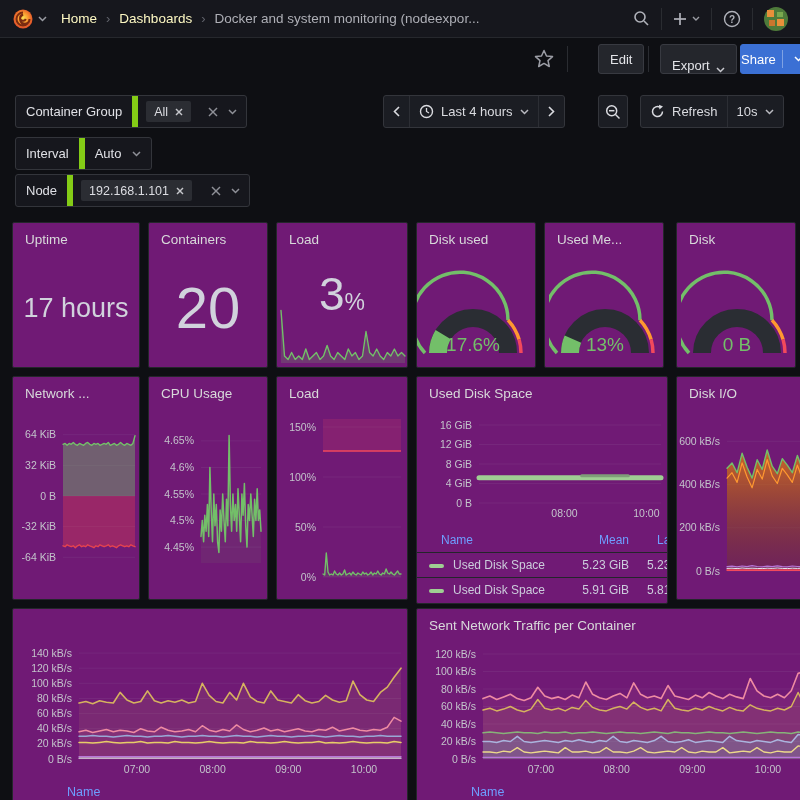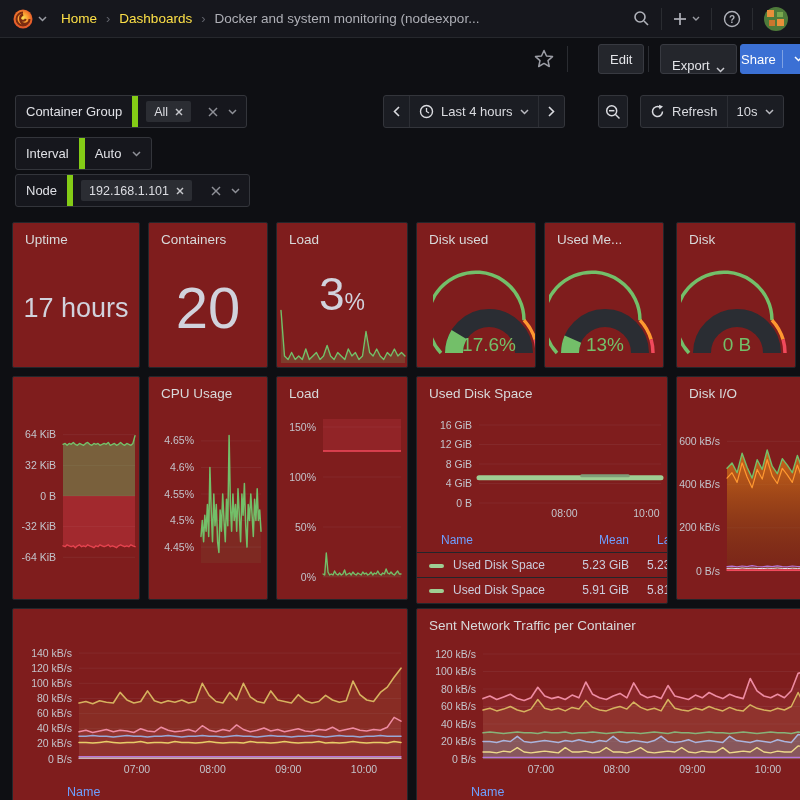--- a/index.html
+++ b/index.html
@@ -1,21 +1,21 @@
 <!DOCTYPE html>
 <html><head>
 <meta charset="utf-8">
 <style>
   * { margin:0; padding:0; box-sizing:border-box; }
   html,body { width:800px; height:800px; }
   body { position:relative; overflow:hidden; background:#0e0f13; font-family:"Liberation Sans",sans-serif; color:#ccccdc; }
   svg { display:block; }
   
   #nav { position:absolute; left:0; top:0; width:800px; height:38px; background:#16171d; border-bottom:1px solid #26282d; display:flex; align-items:center; padding:0 12px; }
-  .crumb { font-size:13.5px; font-weight:500; color:#fde047; white-space:nowrap; }
+  .crumb { font-size:13.5px; font-weight:500; color:#fef9c3; white-space:nowrap; }
   .crumb.current { color:#aeafb6; font-weight:400; max-width:310px; overflow:hidden; text-overflow:ellipsis; }
   .crumbsep { color:#62646c; margin:0 9px; font-size:13px; }
   .navright { margin-left:auto; display:flex; align-items:center; }
   .navdiv { width:1px; height:22px; background:#2a2c31; margin:0 11px; }
   .icbtn { display:flex; align-items:center; justify-content:center; color:#b0b2ba; cursor:pointer; }
   
   #toolbar { position:absolute; left:0; top:38px; width:800px; height:42px; display:flex; align-items:center; }
   .tooldiv { position:absolute; width:1px; height:26px; background:#2a2c31; top:8px; }
   .btn { position:absolute; top:6px; height:30px; display:flex; align-items:center; justify-content:center; gap:6px; background:#24262c; border:1px solid #383a41; border-radius:3px; font-size:13px; font-weight:500; color:#e3e4e8; padding:0 11px; cursor:pointer; }
   .btn.primary { background:#3b70d4; border-color:#3b70d4; color:#fff; }
@@ -23,21 +23,21 @@
   .fbox { position:absolute; display:flex; align-items:stretch; border:1px solid #33353b; border-radius:3px; background:#16171d; height:33px; }
   .fseg { display:flex; align-items:center; padding:0 10px; font-size:13px; font-weight:500; color:#e0e1e6; }
   .fseg.lab { border-right:6px solid #84cc16; }
   .chip { display:flex; align-items:center; gap:7px; background:#2b2d33; border-radius:2px; margin:5px 4px 5px 8px; padding:0 8px; font-size:12.5px; color:#dcdde2; cursor:pointer; }
   .fic { display:flex; align-items:center; color:#8e9097; padding:0 5px; cursor:pointer; }
   
   .tgrp { position:absolute; top:95px; height:33px; display:flex; align-items:stretch; border:1px solid #33353b; border-radius:3px; background:#1b1d23; }
   .tseg { display:flex; align-items:center; gap:7px; padding:0 9px; font-size:13px; font-weight:500; color:#dadbe0; border-right:1px solid #2c2e34; cursor:pointer; }
   .tseg:last-child { border-right:none; }
   
-  .panel { position:absolute; background:#7f1d1d; border:1px solid #24262b; border-radius:2px; overflow:hidden; }
+  .panel { position:absolute; background:#701a75; border:1px solid #24262b; border-radius:2px; overflow:hidden; }
   .ptitle { padding:9px 12px 0 12px; font-size:13.5px; font-weight:500; color:#d8d9da; white-space:nowrap; overflow:hidden; cursor:pointer; }
   .statwrap { position:absolute; left:0; right:0; display:flex; align-items:center; justify-content:center; }
   .statval { color:#d1d2dc; font-weight:500; text-align:center; }
   .chart { position:absolute; }
   svg text { fill:#c3c4cb; font-size:10.5px; font-family:"Liberation Sans",sans-serif; }
   .gaugeval { fill:#73bf69; font-size:19px; font-weight:500; }
   
   .ltab { position:absolute; left:0; right:0; font-size:12px; }
   .lrow { position:relative; height:25px; border-top:1px solid #23252a; display:flex; align-items:center; }
   .lrow.head { border-top:none; color:#6e9fff; font-weight:500; }
@@ -260,21 +260,21 @@
       <svg width="128" height="62" viewBox="0 0 128 62">
         <defs></defs>
         <path d="M2.0 7.5 L5.5 53.0 L9.1 56.5 L12.6 49.5 L16.2 56.5 L19.7 53.0 L23.3 56.5 L26.8 46.0 L30.3 56.5 L33.9 53.0 L37.4 49.5 L41.0 56.5 L44.5 53.0 L48.1 42.5 L51.6 53.0 L55.1 56.5 L58.7 49.5 L62.2 53.0 L65.8 56.5 L69.3 46.0 L72.9 53.0 L76.4 49.5 L79.9 56.5 L83.5 53.0 L87.0 28.5 L90.6 49.5 L94.1 53.0 L97.7 46.0 L101.2 53.0 L104.7 56.5 L108.3 49.5 L111.8 53.0 L115.4 46.0 L118.9 53.0 L122.5 49.5 L126.0 53.0 L126.0 60.0 L2.0 60.0 Z" fill="rgba(115,191,105,0.2)" stroke="none"></path>
         <path d="M2.0 7.5 L5.5 53.0 L9.1 56.5 L12.6 49.5 L16.2 56.5 L19.7 53.0 L23.3 56.5 L26.8 46.0 L30.3 56.5 L33.9 53.0 L37.4 49.5 L41.0 56.5 L44.5 53.0 L48.1 42.5 L51.6 53.0 L55.1 56.5 L58.7 49.5 L62.2 53.0 L65.8 56.5 L69.3 46.0 L72.9 53.0 L76.4 49.5 L79.9 56.5 L83.5 53.0 L87.0 28.5 L90.6 49.5 L94.1 53.0 L97.7 46.0 L101.2 53.0 L104.7 56.5 L108.3 49.5 L111.8 53.0 L115.4 46.0 L118.9 53.0 L122.5 49.5 L126.0 53.0" fill="none" stroke="#73bf69" stroke-width="1.4" stroke-linejoin="round" stroke-linecap="round"></path>
       </svg>
     </div>
 </div>
 
 <div class="panel" style="left:416px; top:222px; width:120px; height:146px;">
   <div class="ptitle">Disk used</div>
-  <div class="chart" style="left:16px; top:34px; width:112px; height:106px;">
+  <div class="chart" style="left:0; top:34px; width:112px; height:106px;">
       <svg width="112" height="106" viewBox="0 0 112 106">
         <path d="M8.00 96.00 A48 48 0 1 1 90.99 63.14" fill="none" stroke="#73bf69" stroke-width="3.5"></path>
         <path d="M90.99 63.14 A48 48 0 0 1 102.09 82.61" fill="none" stroke="#ff9830" stroke-width="3.5"></path>
         <path d="M102.09 82.61 A48 48 0 0 1 104.00 96.00" fill="none" stroke="#f2495c" stroke-width="3.5"></path>
         <path d="M21.00 96.00 A35 35 0 1 1 91.00 96.00" fill="none" stroke="#2a2d33" stroke-width="18"></path>
         <path d="M21.00 96.00 A35 35 0 0 1 26.22 77.62" fill="none" stroke="#73bf69" stroke-width="18"></path>
         <text x="56" y="94" text-anchor="middle" class="gaugeval">17.6%</text>
       </svg>
     </div>
 </div>
@@ -300,20 +300,21 @@
         <path d="M8.00 96.00 A48 48 0 1 1 90.99 63.14" fill="none" stroke="#73bf69" stroke-width="3.5"></path>
         <path d="M90.99 63.14 A48 48 0 0 1 102.09 82.61" fill="none" stroke="#ff9830" stroke-width="3.5"></path>
         <path d="M102.09 82.61 A48 48 0 0 1 104.00 96.00" fill="none" stroke="#f2495c" stroke-width="3.5"></path>
         <path d="M21.00 96.00 A35 35 0 1 1 91.00 96.00" fill="none" stroke="#2a2d33" stroke-width="18"></path>
         <text x="56" y="94" text-anchor="middle" class="gaugeval">0 B</text>
       </svg>
     </div>
 </div>
 
 <div class="panel" style="left:12px; top:376px; width:128px; height:224px;">
+  <div class="ptitle">Network ...</div>
   <div class="chart" style="left:0; top:34px; width:128px; height:186px;">
       <svg width="128" height="186" viewBox="0 0 128 186">
         <defs></defs>
         <line x1="50" x2="122" y1="23.7" y2="23.7" stroke="rgba(204,210,224,0.07)"></line>
         <text x="43" y="27.2" text-anchor="end">64 KiB</text>
         <line x1="50" x2="122" y1="54.4" y2="54.4" stroke="rgba(204,210,224,0.07)"></line>
         <text x="43" y="57.9" text-anchor="end">32 KiB</text>
         <line x1="50" x2="122" y1="85.0" y2="85.0" stroke="rgba(204,210,224,0.07)"></line>
         <text x="43" y="88.5" text-anchor="end">0 B</text>
         <line x1="50" x2="122" y1="115.6" y2="115.6" stroke="rgba(204,210,224,0.07)"></line>

